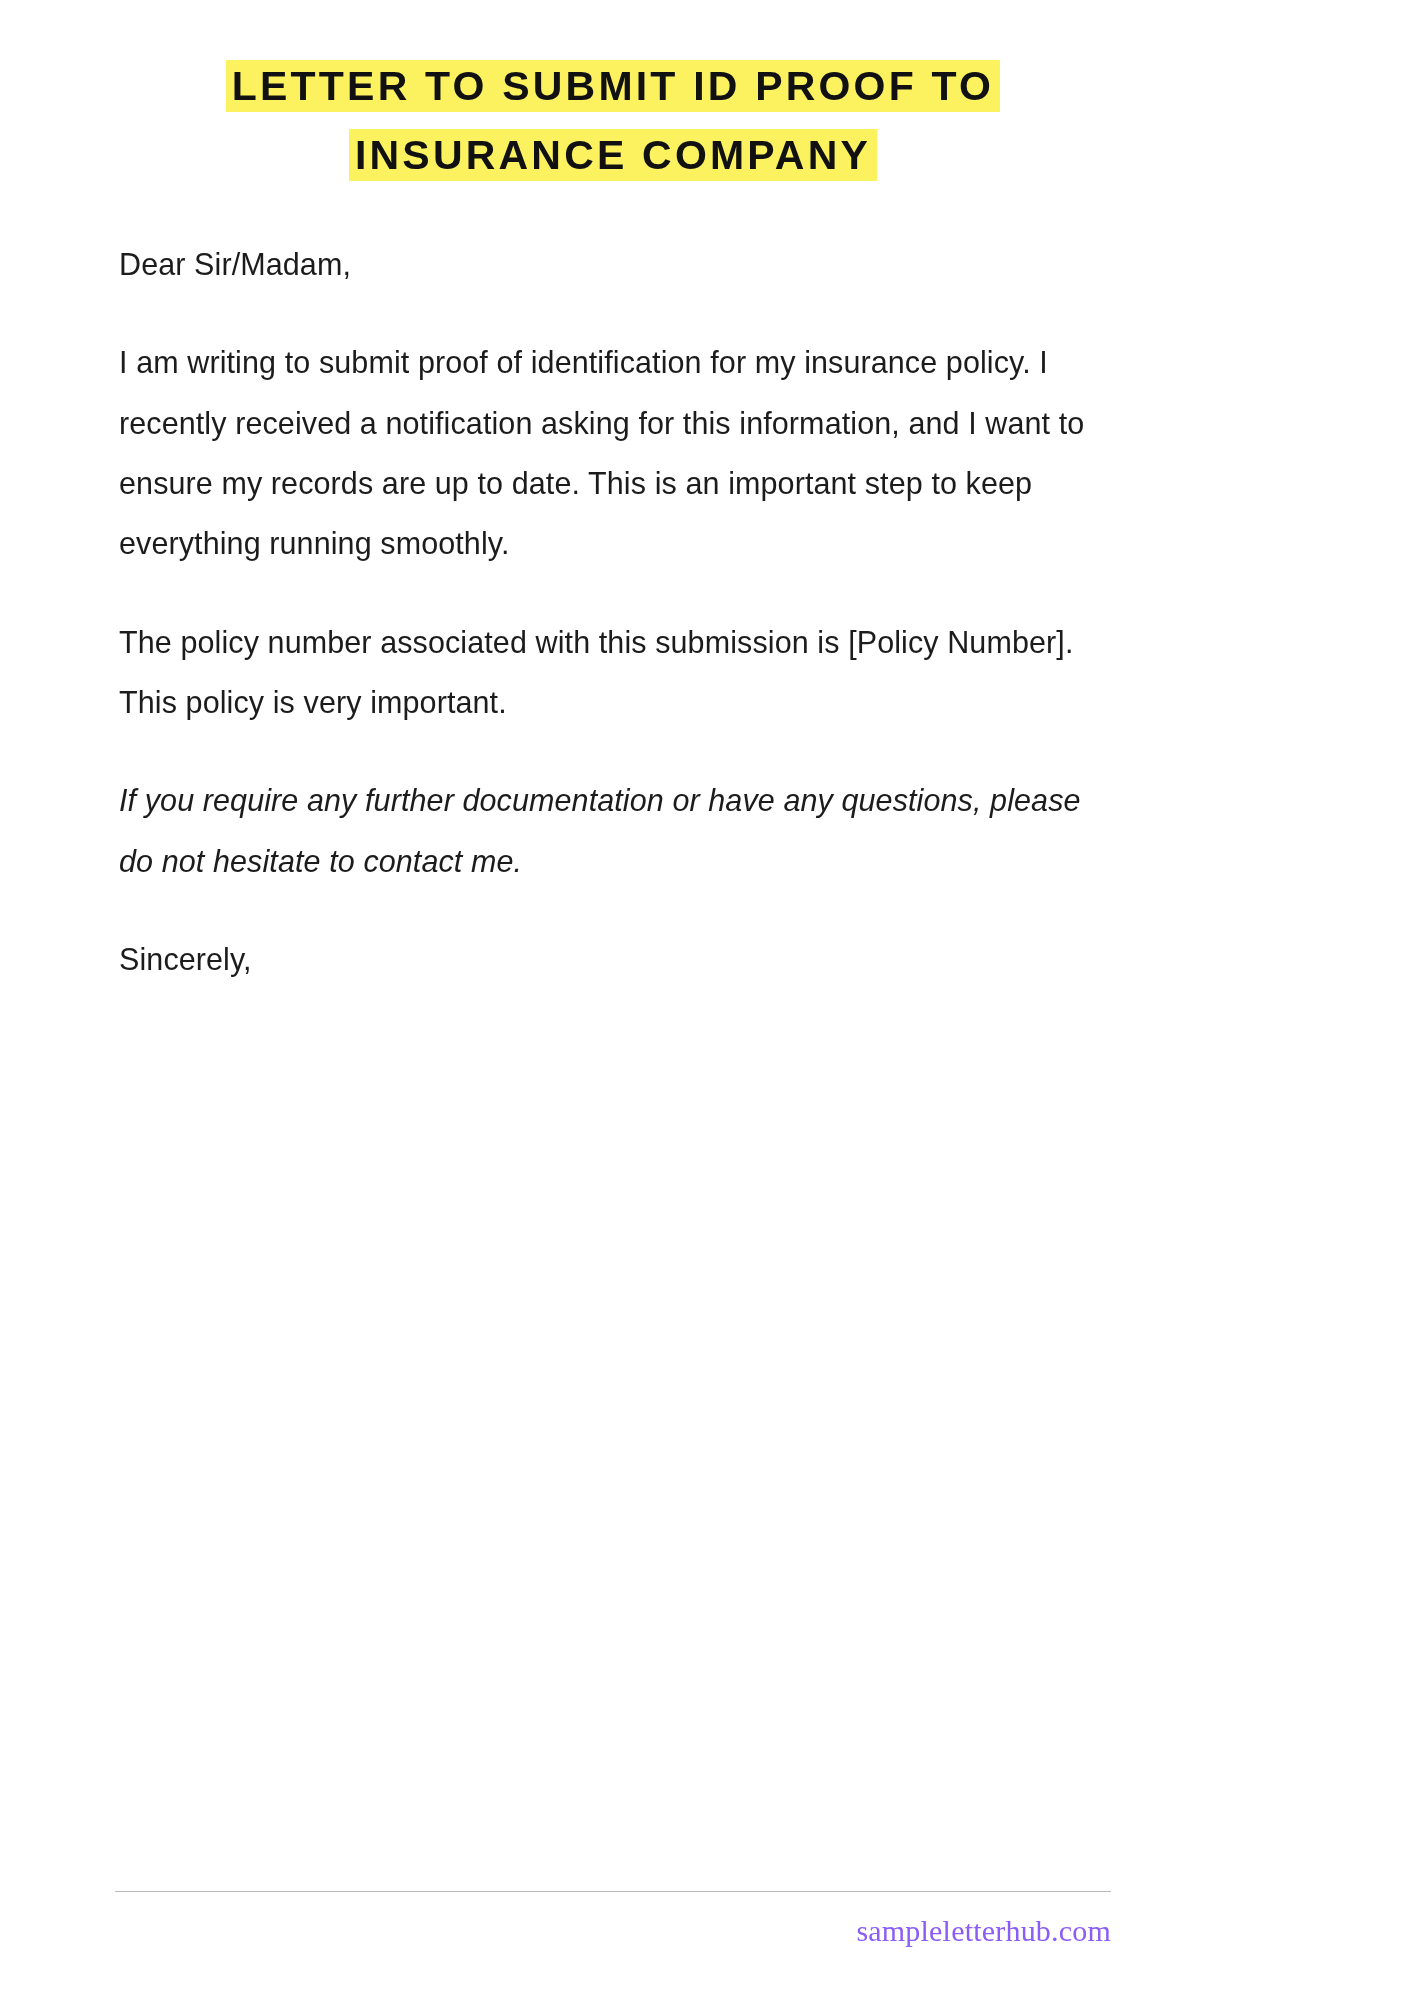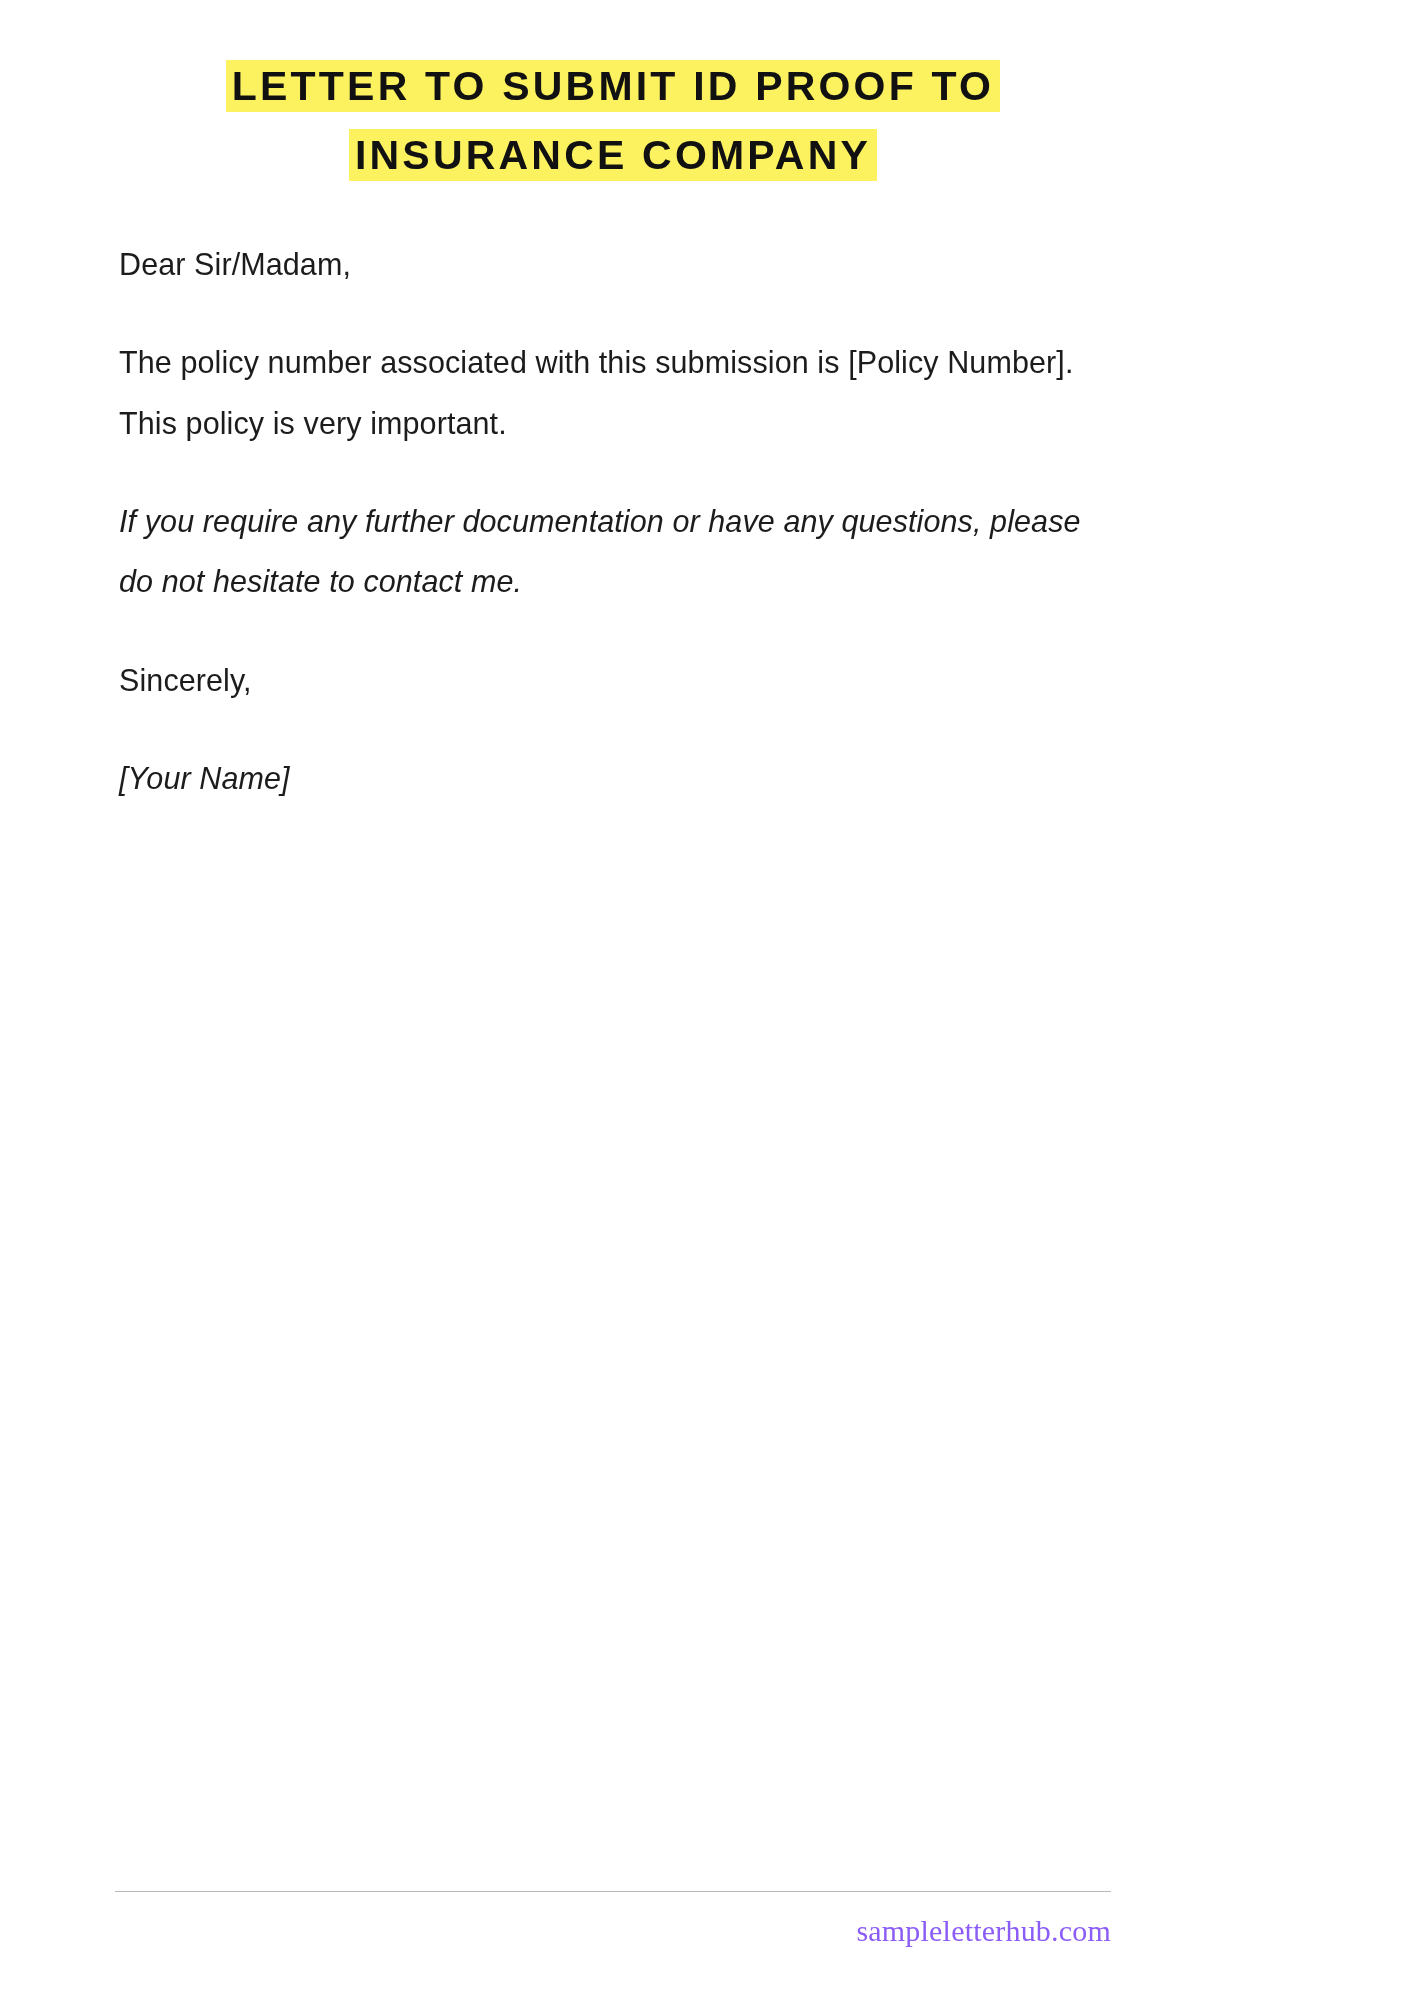--- a/index.html
+++ b/index.html
@@ -81,24 +81,24 @@
 <body>
 
 <div class="page">
 
   <div class="title-block">
     <span class="title-line">LETTER TO SUBMIT ID PROOF TO INSURANCE COMPANY</span>
   </div>
 
   <div class="body-block">
     <p class="para">Dear Sir/Madam,</p>
+    <p class="para">I am writing to submit proof of identification for my insurance policy. I recently received a notification asking for this information, and I want to ensure my records are up to date. This is an important step to keep everything running smoothly.</p>
     <p class="para">The policy number associated with this submission is [Policy Number]. This policy is very important.</p>
     <p class="para tight">If you require any further documentation or have any questions, please do not hesitate to contact me.</p>
     <p class="para">Sincerely,</p>
-    <p class="para tight">[Your Name]</p>
   </div>
 
   <div class="footer">
     <hr class="divider">
     <div class="site">sampleletterhub.com</div>
   </div>
 
 </div>
 
 </body></html>

